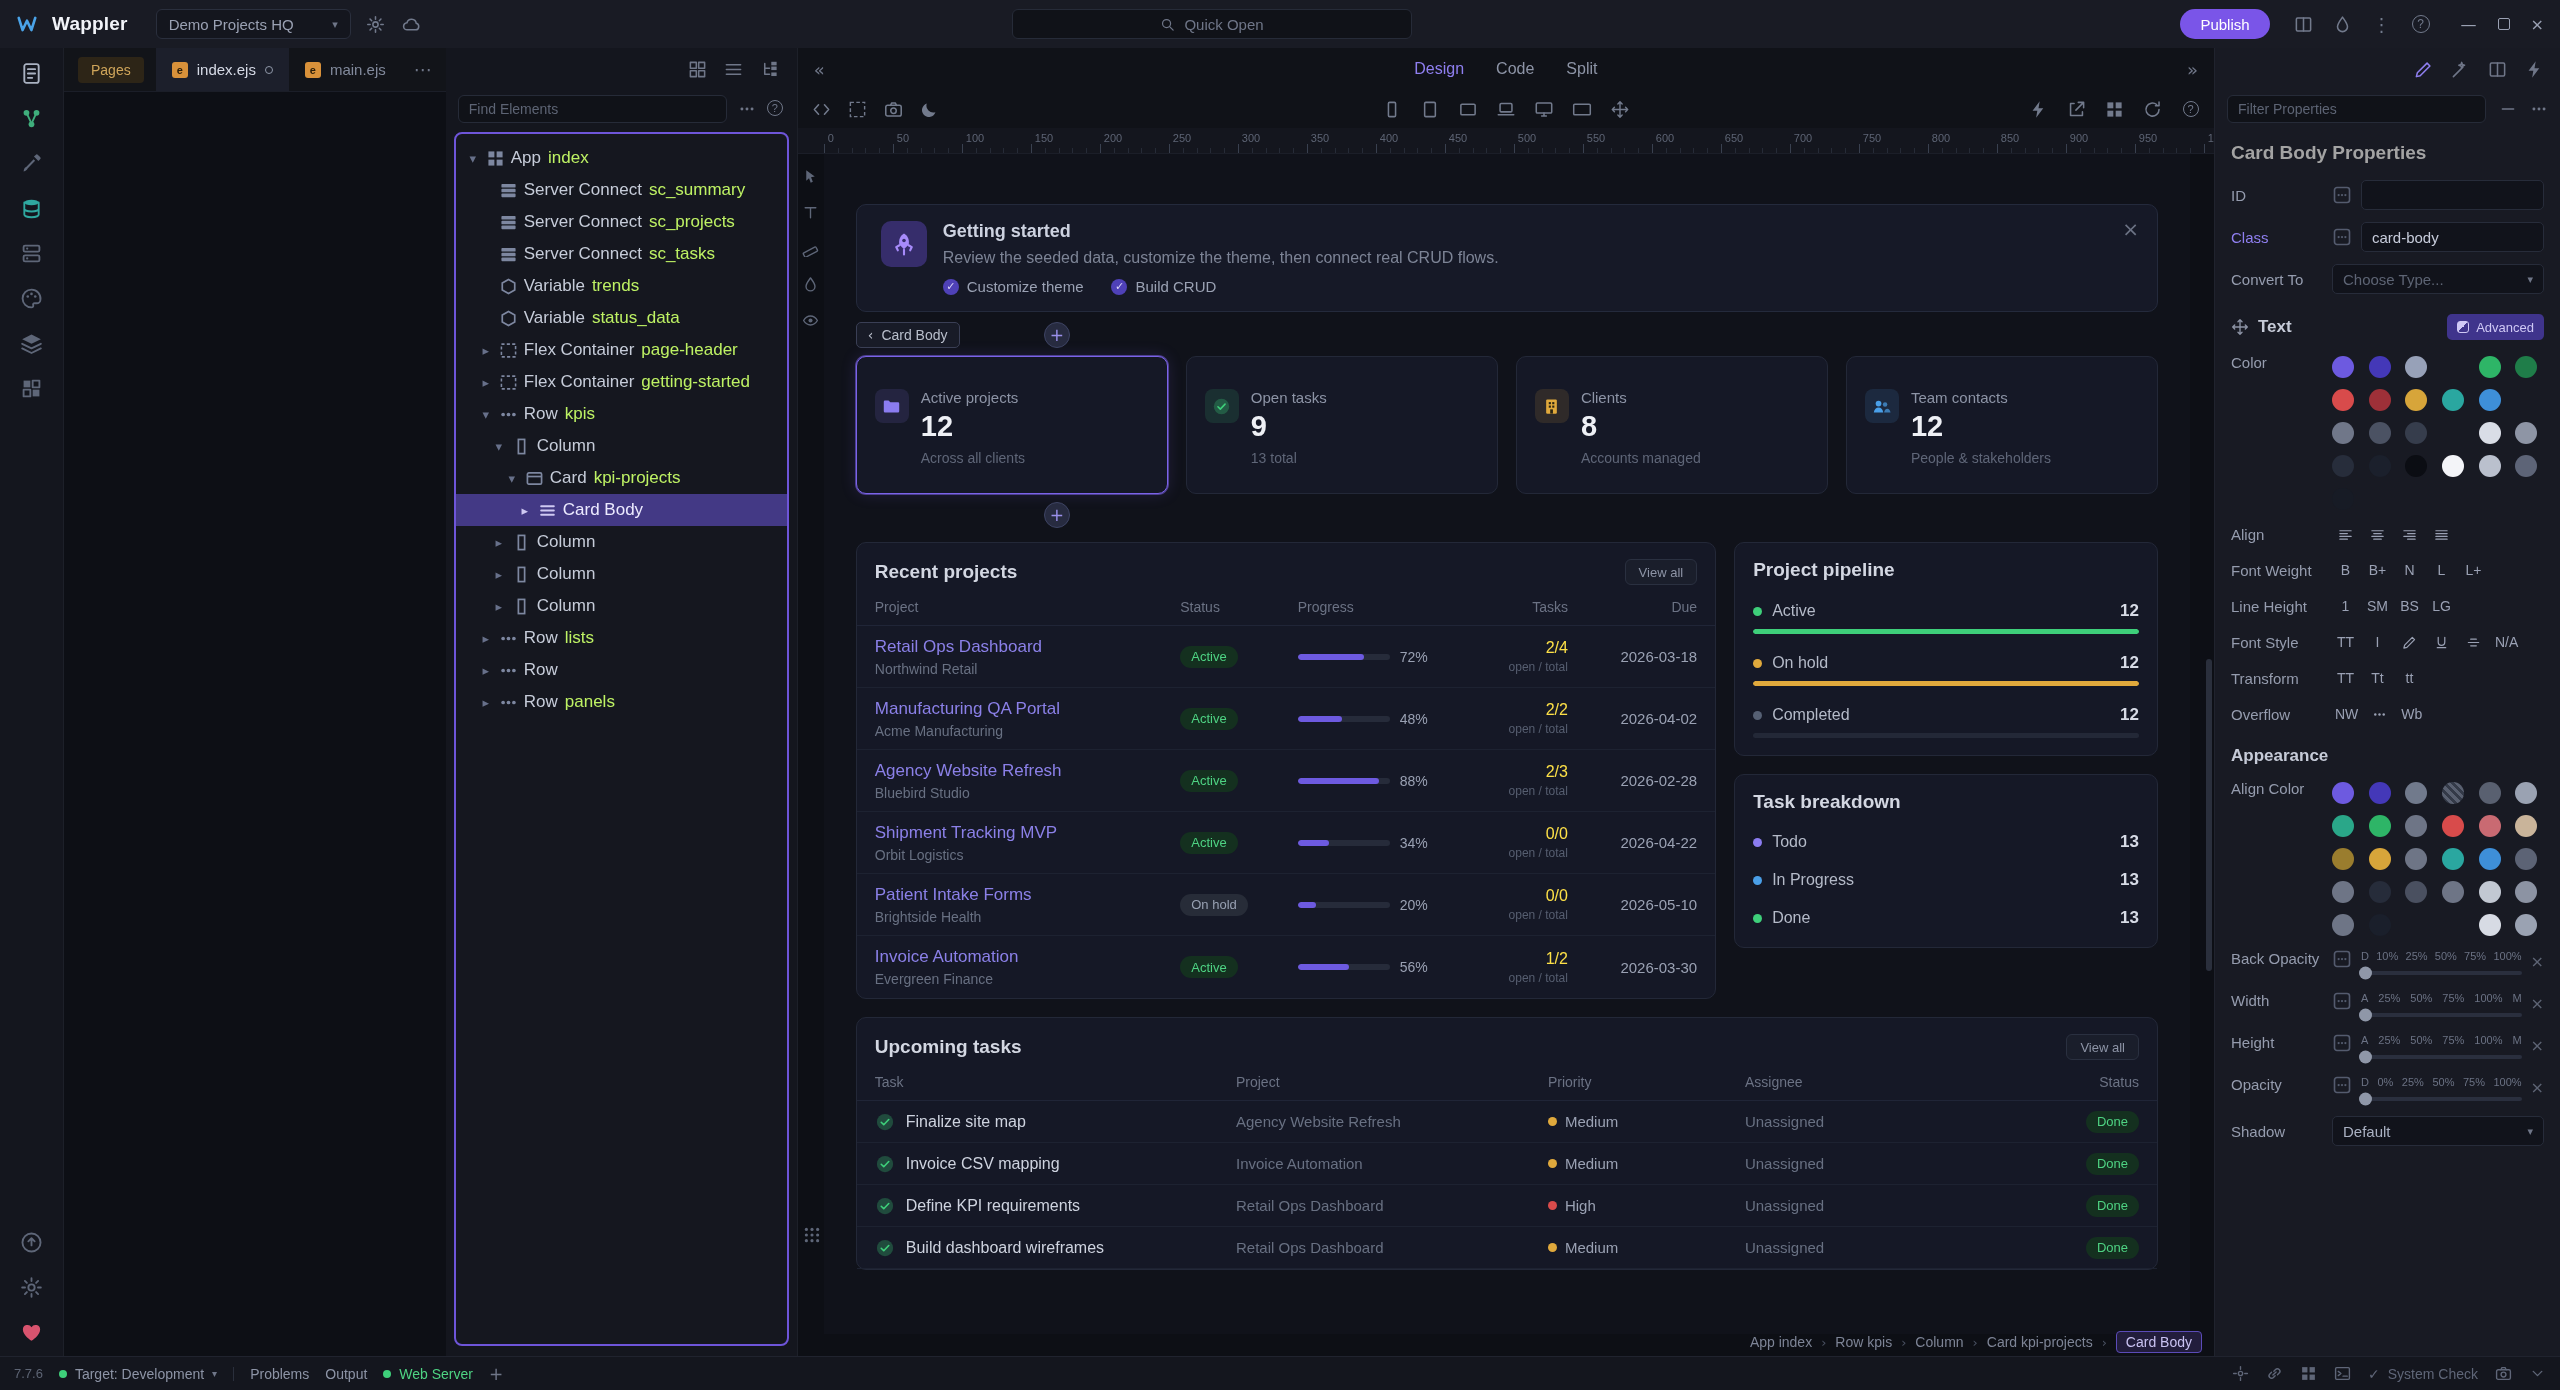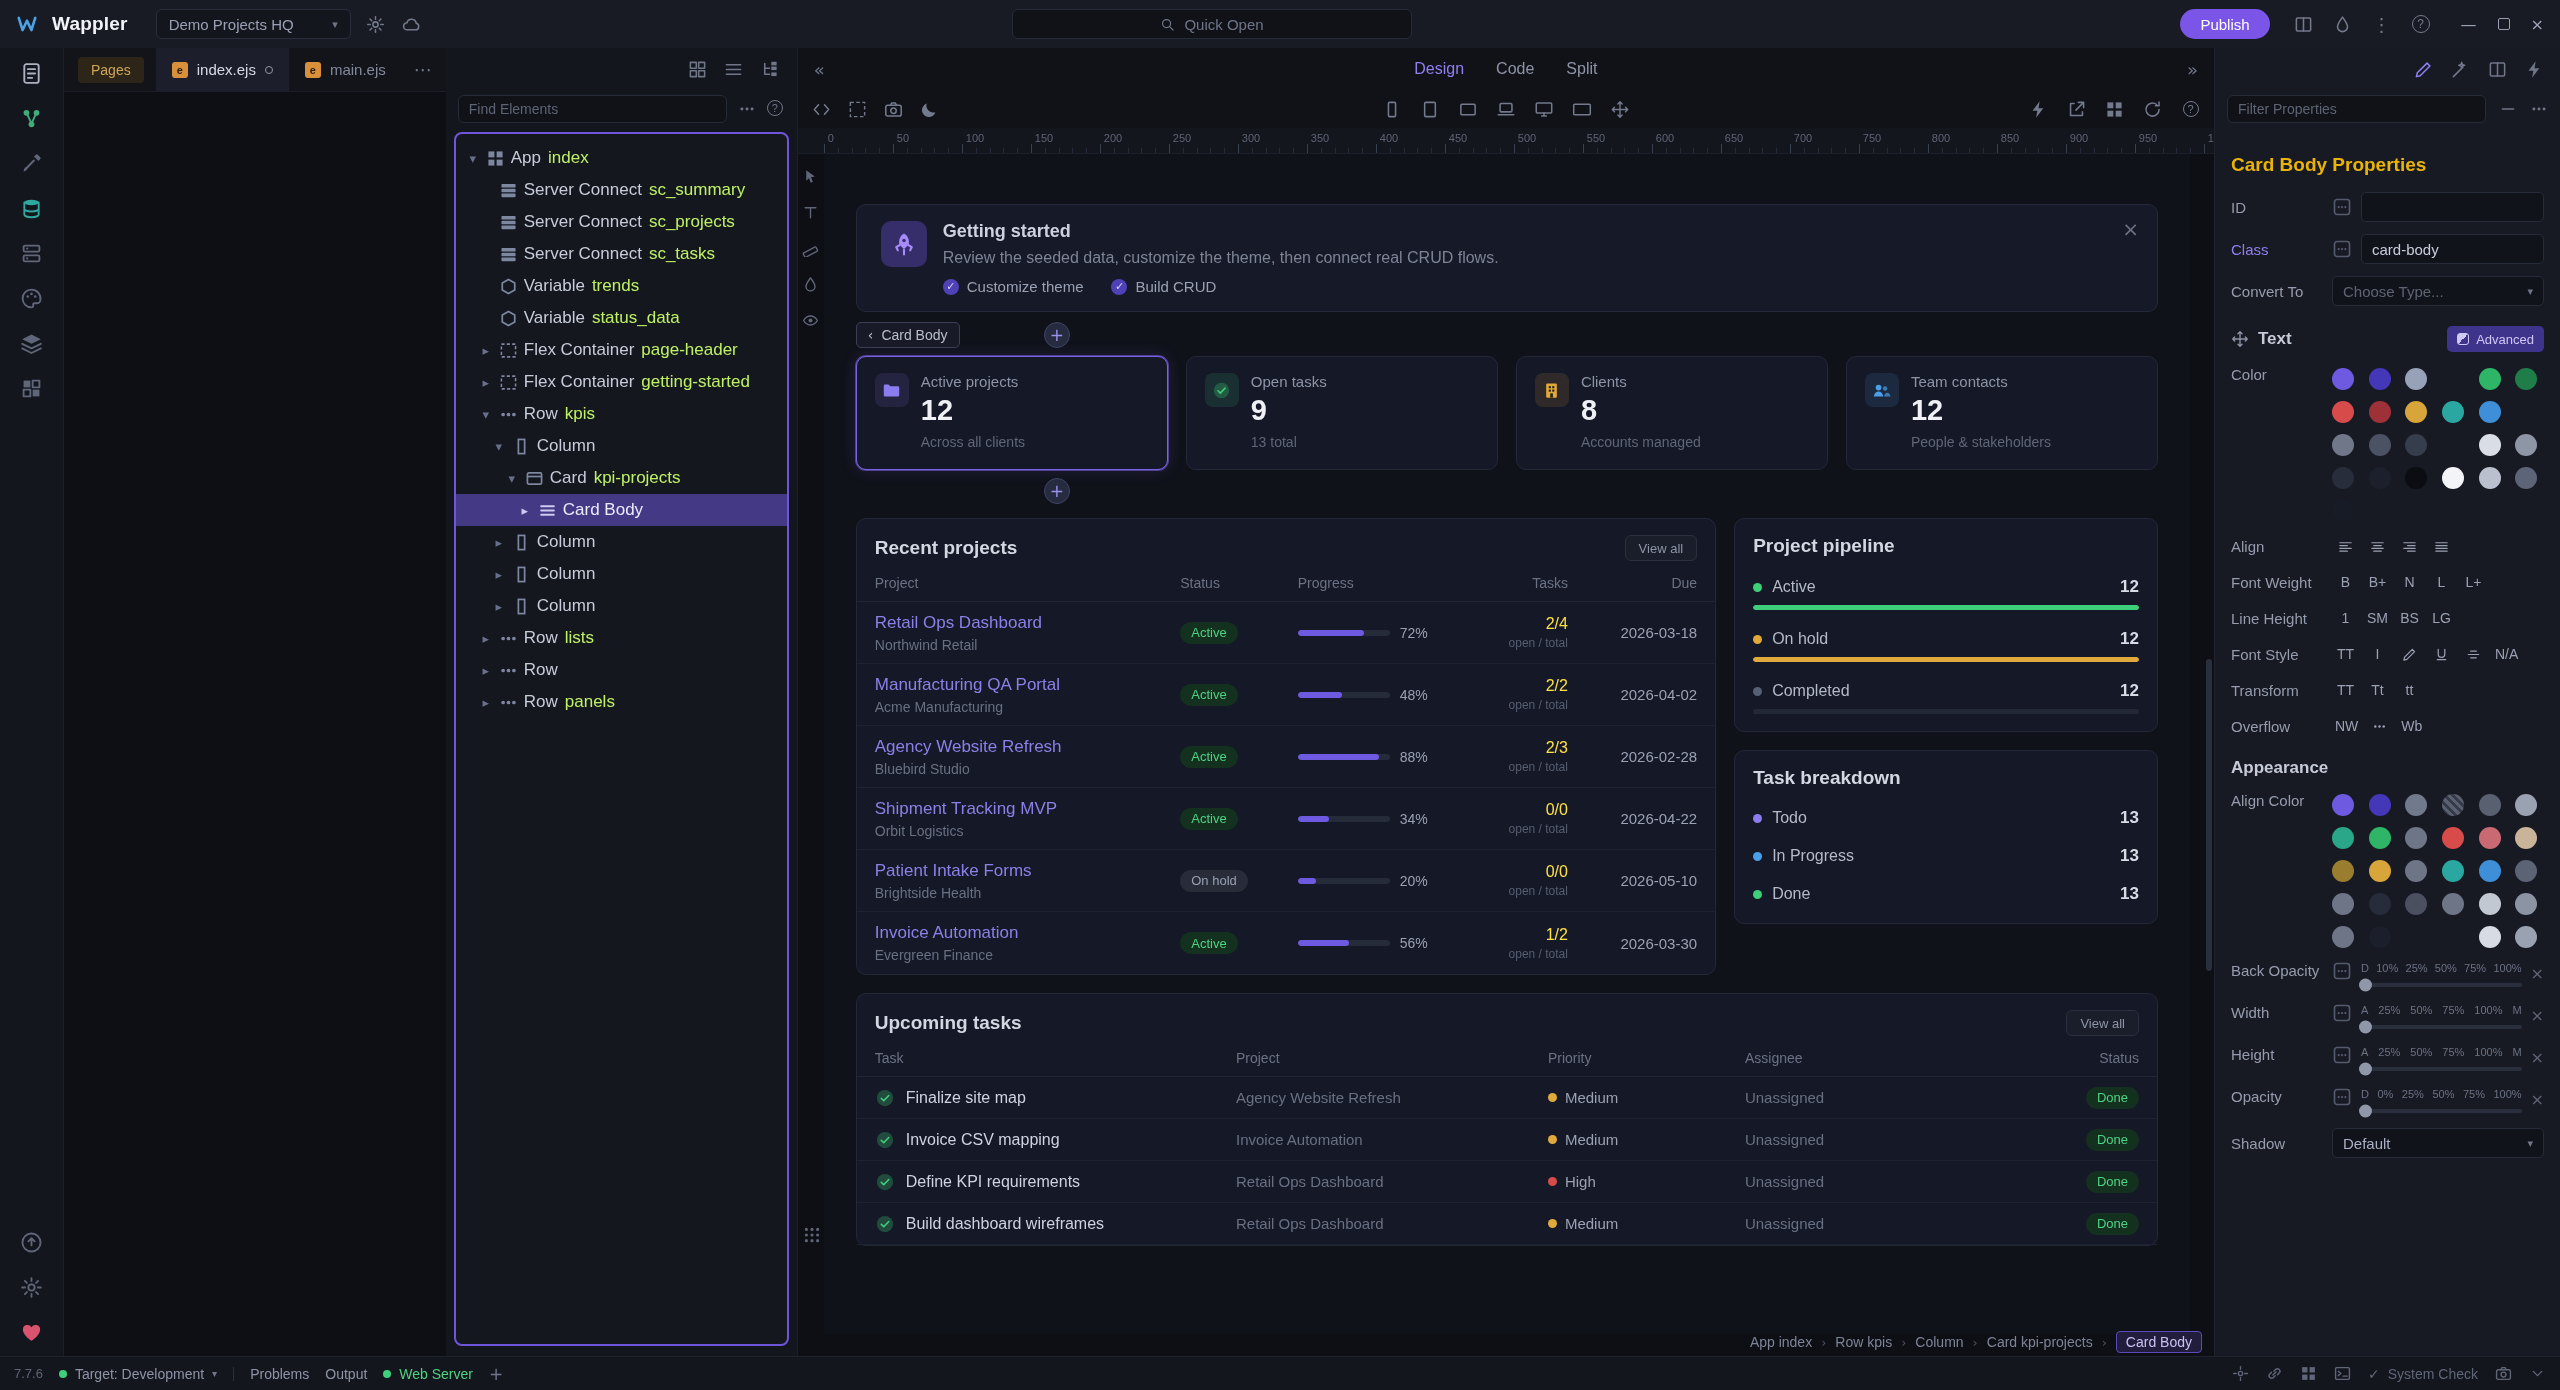--- a/index.html
+++ b/index.html
@@ -104,21 +104,21 @@
 .banner-text{margin-top:7px;font-size:16px;color:#7d8496}
 .banner-checks{margin-top:11px;display:flex;gap:28px;align-items:center}
 .bcheck{display:flex;align-items:center;gap:8px;font-size:15px;color:#9aa1b3}
 .cdot{width:16px;height:16px;border-radius:50%;background:#4f41b8;color:#dcd7fa;font-size:11px;display:flex;align-items:center;justify-content:center}
 .banner-close{position:absolute;right:18px;top:12px;color:#6b7284;font-size:20px}
 .sel-row{position:relative;height:30px;margin-top:10px}
 .sel-tag{display:inline-flex;align-items:center;gap:8px;height:26px;padding:0 11px;background:#181b27;border:1px solid #3a3f55;border-radius:5px;font-size:14px;color:#b9bfcc}
 .add-btn{position:absolute;left:188px;top:0;width:26px;height:26px;border-radius:50%;background:#272b40;border:1px solid #3e4464;color:#9a90ea;font-size:17px;display:flex;align-items:center;justify-content:center}
 .addwrap{position:relative;height:26px;margin:8px 0 2px}
 .kpis{display:grid;grid-template-columns:repeat(4,1fr);gap:18px;margin-top:4px}
-.kpi{background:#151826;border:1px solid #232838;border-radius:10px;padding:16px 18px;display:flex;gap:12px;height:114px}
+.kpi{background:#151826;border:1px solid #232838;border-radius:10px;padding:32px 18px;display:flex;gap:12px;height:138px}
 .kpi.selected{border-color:#7b63e8;box-shadow:0 0 0 1px rgba(123,99,232,.55),0 0 16px rgba(123,99,232,.18)}
 .kpi-ic{width:34px;height:34px;border-radius:8px;display:flex;align-items:center;justify-content:center;flex:none}
 .kpi-ic svg{width:19px;height:19px}
 .kpi-label{font-size:15px;color:#8d94a6}
 .kpi-value{font-size:29px;color:#eef0f5;font-weight:bold;margin-top:4px}
 .kpi-sub{font-size:14px;color:#5f6678;margin-top:7px}
 .content-grid{display:grid;grid-template-columns:2.03fr 1fr;gap:18px;margin-top:14px;align-items:start}
 .panel{background:#151826;border:1px solid #232838;border-radius:10px}
 .panel-head{display:flex;align-items:center;justify-content:space-between;padding:16px 18px 10px}
 .panel-title{font-size:19px;color:#d3d7e2;font-weight:bold}
@@ -167,21 +167,21 @@
 
 .right-panel{width:346px;background:#181a23;border-left:1px solid #20232e;display:flex;flex-direction:column;flex:none}
 .rp-band1{height:42px;display:flex;align-items:center;justify-content:flex-end;gap:18px;padding:0 16px;color:#6f7688;flex:none}
 .rp-band1 .ic{width:19px;height:19px}
 .ic.purple{color:#8f7ff0}
 .rp-band2{height:38px;display:flex;align-items:center;gap:13px;padding:0 12px;color:#6f7688;flex:none}
 .filter-box{flex:1;height:28px;background:#101218;border:1px solid #262b38;border-radius:6px;display:flex;align-items:center;padding:0 10px}
 .rp-ic{width:18px;height:18px;color:#6f7688}
 .rp-ic svg{width:100%;height:100%}
 .rp-body{flex:1;padding:8px 16px 0;overflow:hidden}
-.rp-title{font-size:19px;color:#eab308;font-weight:bold;margin:18px 0 16px}
+.rp-title{font-size:19px;color:#a3a3a3;font-weight:bold;margin:6px 0 16px}
 .prop-row{display:flex;align-items:center;gap:9px;margin-bottom:12px}
 .prop-row.top{align-items:flex-start}
 .prop-label{width:92px;flex:none;font-size:15px;color:#959cae}
 .prop-label.purple{color:#8f7ff0}
 .dyn-ic{width:20px;height:20px;color:#545b6e;flex:none}
 .dyn-ic svg{width:100%;height:100%}
 .prop-input{flex:1;height:30px;background:#11131b;border:1px solid #272c3a;border-radius:5px;color:#c7ccdb;padding:0 10px;font-size:15px;font-family:inherit;min-width:0;outline:none}
 .prop-select{flex:1;height:30px;background:#11131b;border:1px solid #272c3a;border-radius:5px;display:flex;align-items:center;justify-content:space-between;padding:0 10px;font-size:15px;color:#aab1c2}
 .prop-select .muted{color:#5d6474}
 .sec-head{display:flex;align-items:center;gap:9px;margin:20px 0 14px}

